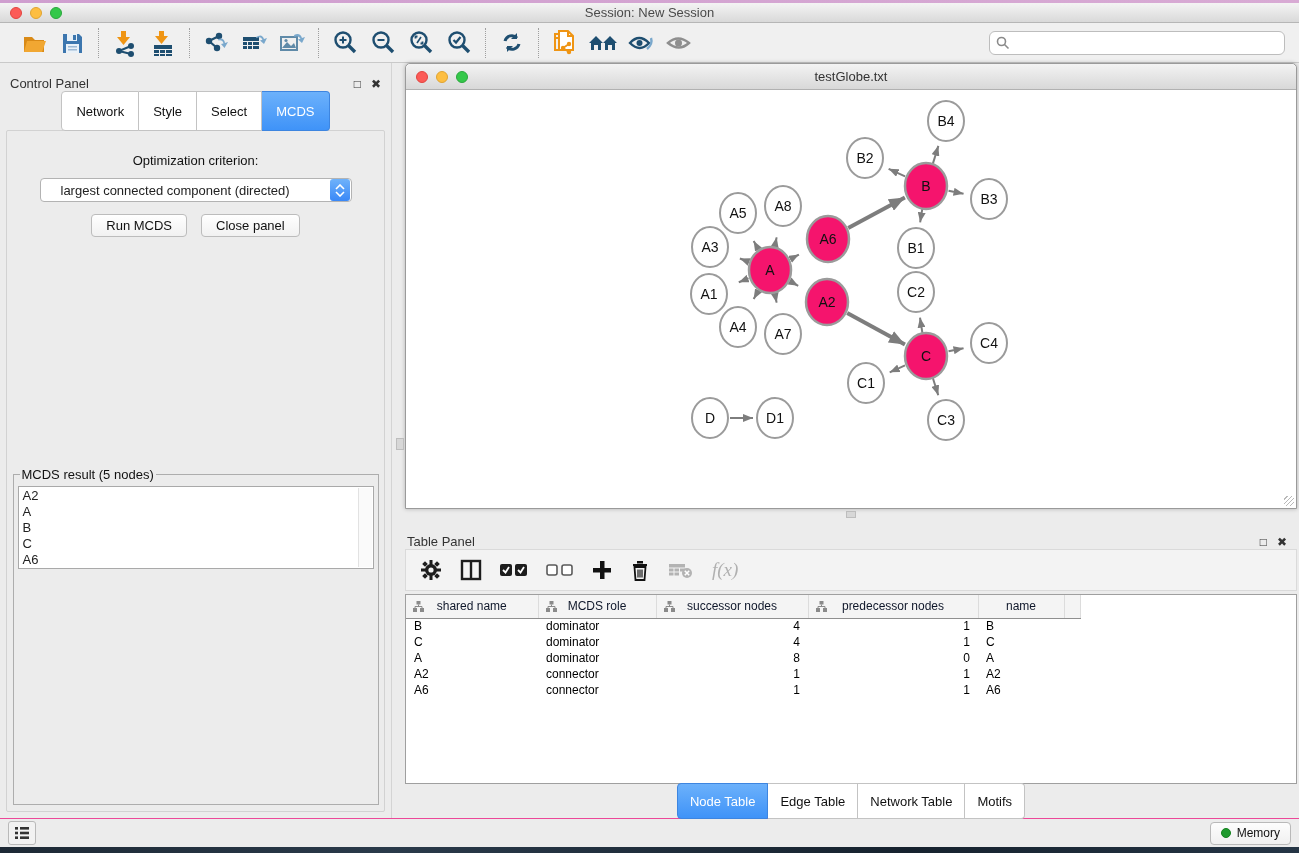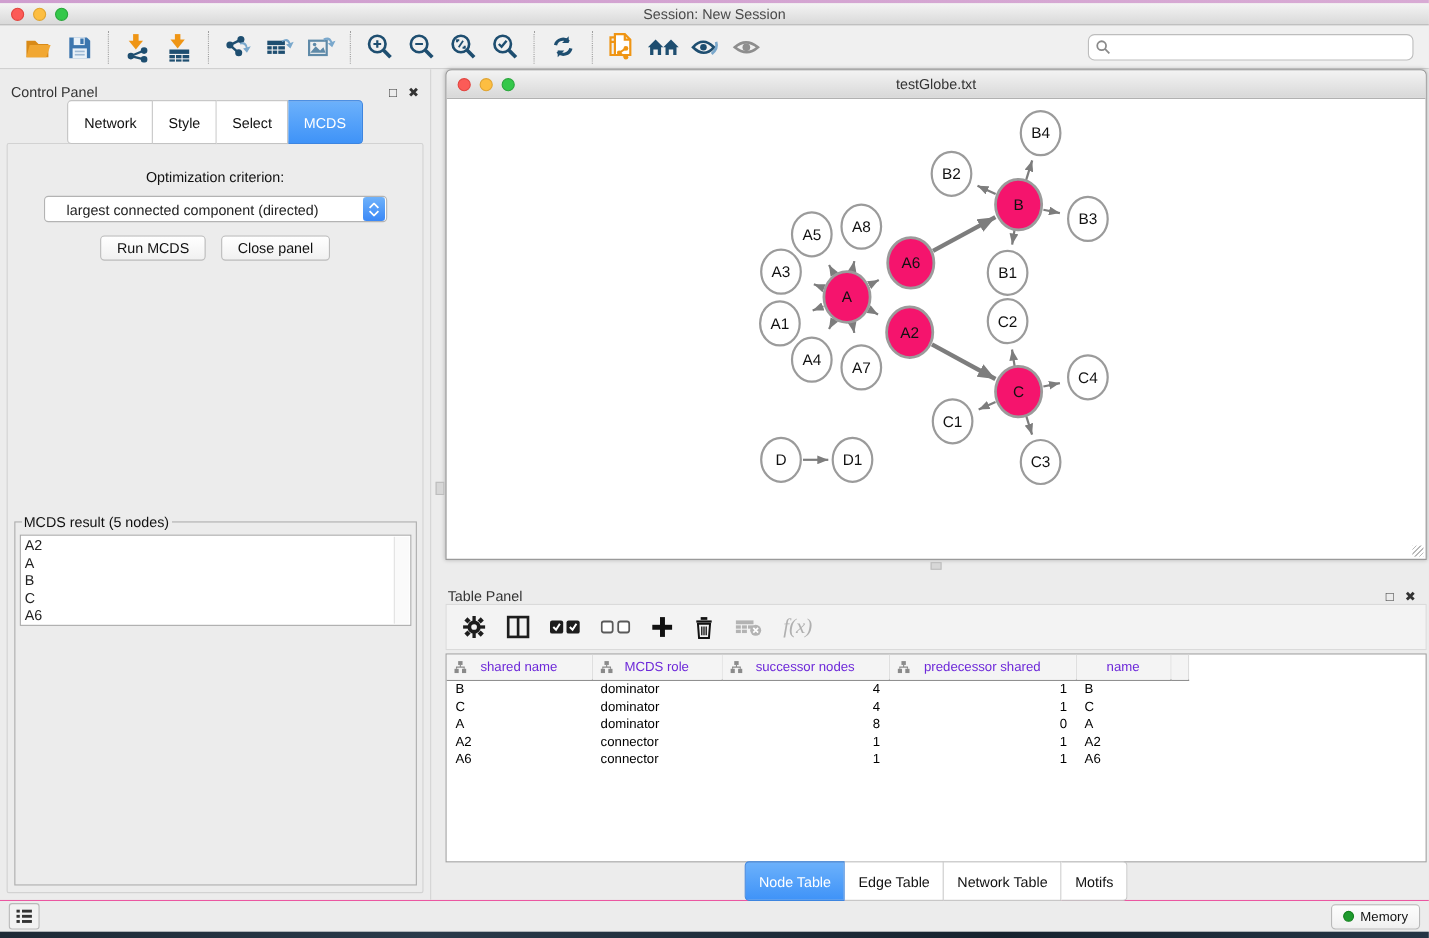--- a/index.html
+++ b/index.html
@@ -77,21 +77,21 @@
   .divider-v-handle { position:absolute; left:396px; top:375px; width:8px; height:12px; background:#d7d7d7; border:1px solid #bdbdbd; z-index:5;}
 
   
   .table-panel { flex:1; display:flex; flex-direction:column; min-height:0; padding:0 2px 0 13px; }
   .tp-toolbar { height:42px; background:#f3f3f3; border:1px solid #dadada; display:flex; align-items:center; gap:18px; padding:0 14px; }
   .tp-btn { display:flex; align-items:center; justify-content:center; }
   .fx-label { font-family:"Liberation Serif", serif; font-style:italic; font-size:19px; color:#b0b0b0; }
   .tp-tablewrap { flex:1; background:#fff; border:1px solid #9f9f9f; margin-top:3px; overflow:hidden; min-height:0;}
   table.datatable { border-collapse:collapse; font-size:12px; table-layout:fixed; }
   table.datatable th { height:23px; background:#f4f4f4; border-right:1px solid #dcdcdc; border-bottom:1px solid #8f8f8f;
-    font-weight:normal; font-size:12px; color:#6d28d9; position:relative; text-align:center; }
+    font-weight:normal; font-size:12px; color:#0f172a; position:relative; text-align:center; }
   table.datatable th .hicon { position:absolute; left:7px; top:6px; }
   table.datatable td { height:16px; padding:0 8px; color:#000; white-space:nowrap; }
   td.num { text-align:right; }
   .tp-tabs { height:34px; display:flex; align-items:center; justify-content:center; }
   .tp-tab { height:36px; padding:0 12px; display:flex; align-items:center; background:#fff; border:1px solid #c3c3c3;
     border-left:none; font-size:13px; color:#111; }
   .tp-tab:first-child { border-left:1px solid #c3c3c3; border-radius:4px 0 0 4px; }
   .tp-tab:last-child { border-radius:0 4px 4px 0; }
   .tp-tab.active { background:linear-gradient(#6cb1fb,#3f93f8); border-color:#3d85e0; color:#fff; }
 
@@ -570,21 +570,21 @@
                       <rect x="3.5" y="0" width="4" height="3.5" fill="#8a8a8a"></rect>
                       <rect x="0" y="7" width="4" height="4" fill="#8a8a8a"></rect>
                       <rect x="7" y="7" width="4" height="4" fill="#8a8a8a"></rect>
                       <path d="M5.5,3.5 v2 M2,7 v-1.5 h7 V7" stroke="#8a8a8a" fill="none"></path>
                     </svg><span>successor nodes</span></th>
                   <th style="width: 170px;"><svg width="11" height="11" class="hicon">
                       <rect x="3.5" y="0" width="4" height="3.5" fill="#8a8a8a"></rect>
                       <rect x="0" y="7" width="4" height="4" fill="#8a8a8a"></rect>
                       <rect x="7" y="7" width="4" height="4" fill="#8a8a8a"></rect>
                       <path d="M5.5,3.5 v2 M2,7 v-1.5 h7 V7" stroke="#8a8a8a" fill="none"></path>
-                    </svg><span>predecessor shared</span></th>
+                    </svg><span>predecessor nodes</span></th>
                   <th style="width: 86px;"><span>name</span></th>
                   <th style="width: auto;"></th>
                 </tr>
               </thead>
               <tbody>
                 <tr>
                   <td>B</td>
                   <td>dominator</td>
                   <td class="num">4</td>
                   <td class="num">1</td>

